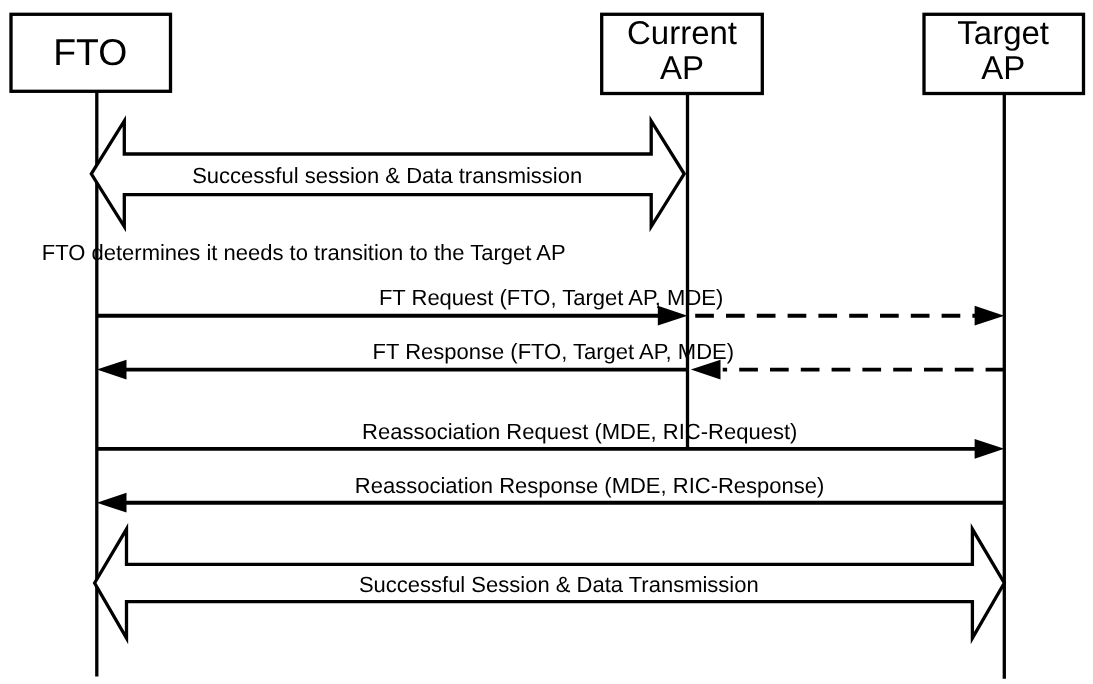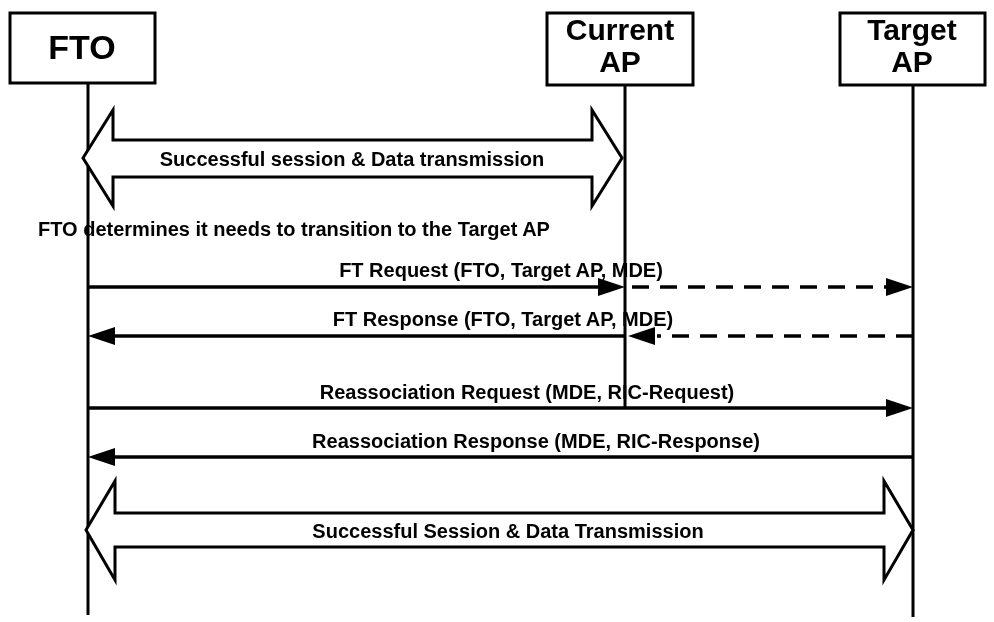--- a/index.html
+++ b/index.html
@@ -6,21 +6,20 @@
     margin: 0;
     padding: 0;
     background: #ffffff;
     width: 994px;
     height: 622px;
     overflow: hidden;
   }
   .diagram-wrap {
     width: 794px;
     height: 622px;
-    font-weight: bold;
   }
   svg {
     display: block;
     font-family: "Liberation Sans", sans-serif;
   }
   .entity-box {
     fill: #ffffff;
     stroke: #000000;
     stroke-width: 3;
   }

